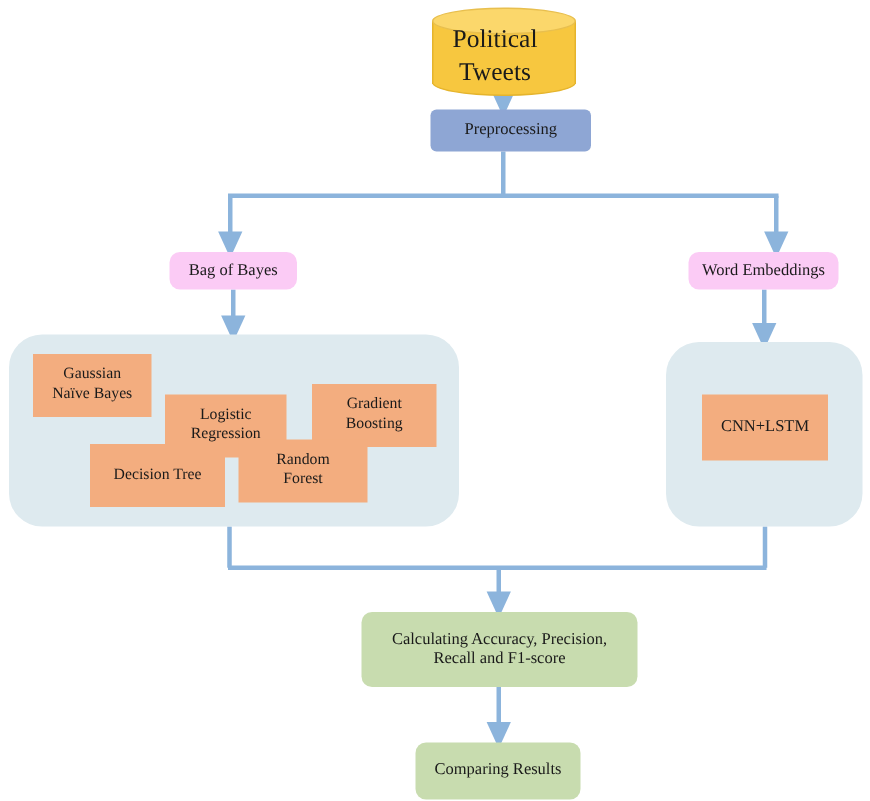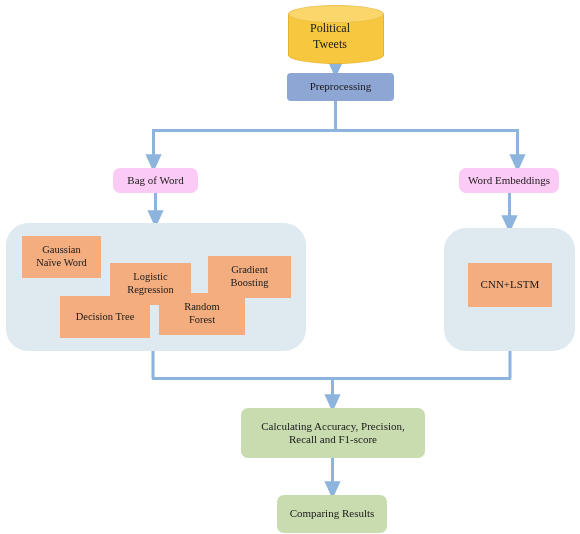--- a/index.html
+++ b/index.html
@@ -83,21 +83,21 @@
   .cyl-label {
     position: absolute;
     left: 0;
     top: 12px;
     width: 84px;
     height: 40px;
     display: flex;
     align-items: center;
     justify-content: center;
     text-align: center;
-    font-size: 12px;
+    font-size: 17px;
     line-height: 1.3;
     color: #1a1a1a;
     white-space: pre-line;
     z-index: 3;
   }
 
   
   .preprocessing {
     left: 287px;
     top: 73px;
@@ -193,28 +193,28 @@
   <div class="cylinder">
     <div class="cyl-bottom"></div>
     <div class="cyl-body"></div>
     <div class="cyl-top"></div>
     <div class="cyl-label">Political
 Tweets</div>
   </div>
 
   <div class="node preprocessing">Preprocessing</div>
 
-  <div class="node feature feat-bow">Bag of Word</div>
+  <div class="node feature feat-bow">Bag of Bayes</div>
   <div class="node feature feat-we">Word Embeddings</div>
 
   <div class="group group-ml"></div>
   <div class="group group-dl"></div>
 
   <div class="node model m-gnb">Gaussian
-Naïve Word</div>
+Naïve Bayes</div>
   <div class="node model m-lr">Logistic
 Regression</div>
   <div class="node model m-gb">Gradient
 Boosting</div>
   <div class="node model m-dt">Decision Tree</div>
   <div class="node model m-rf">Random
 Forest</div>
 
   <div class="node model m-cnn">CNN+LSTM</div>
 

